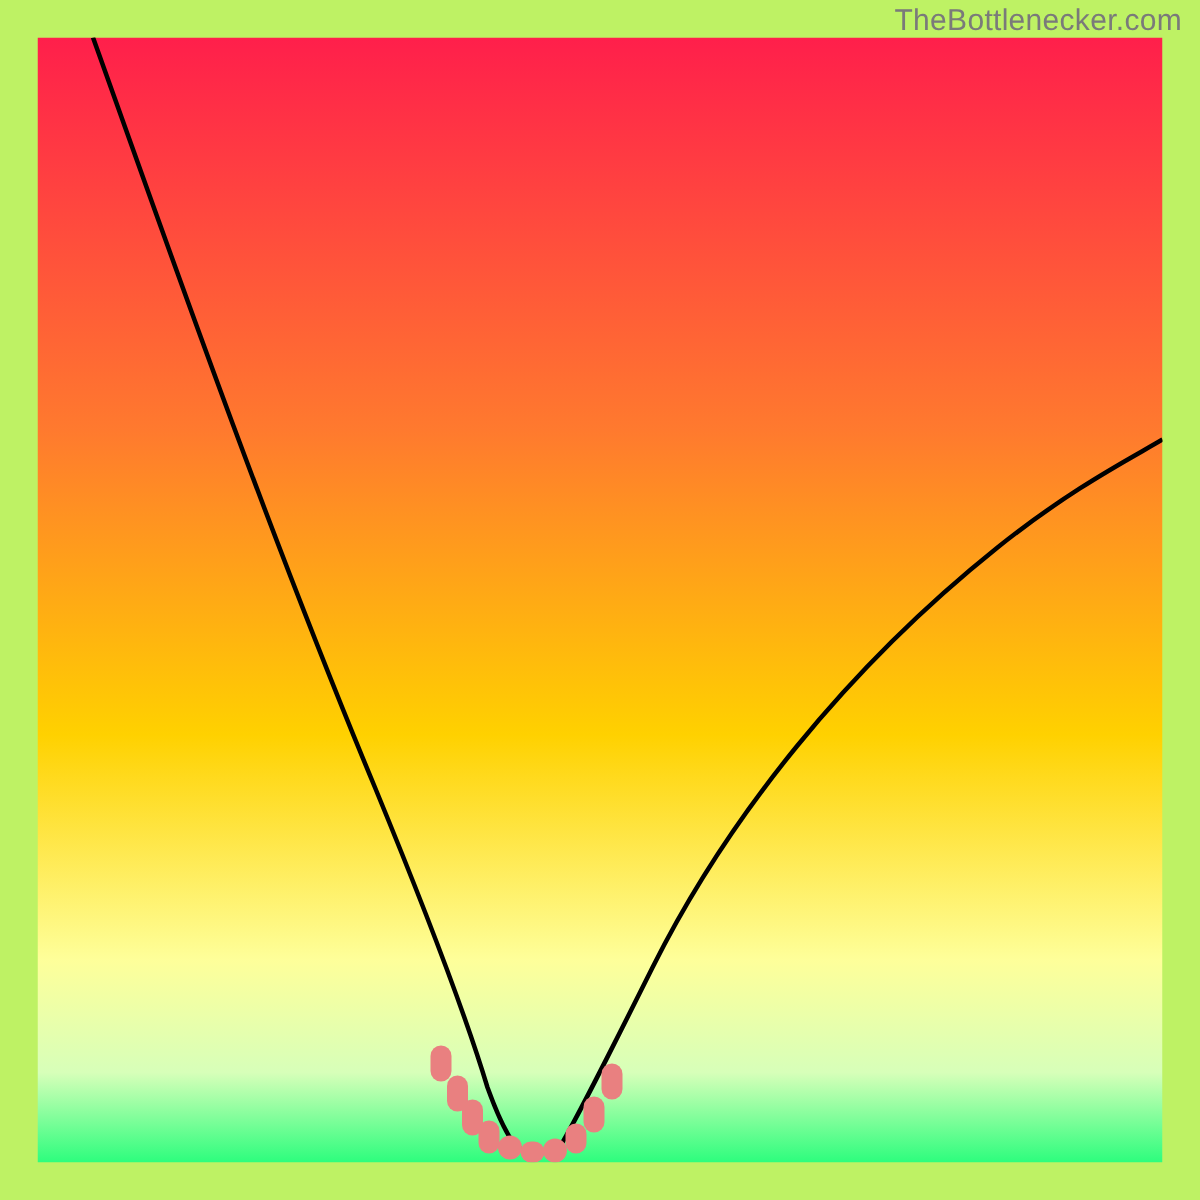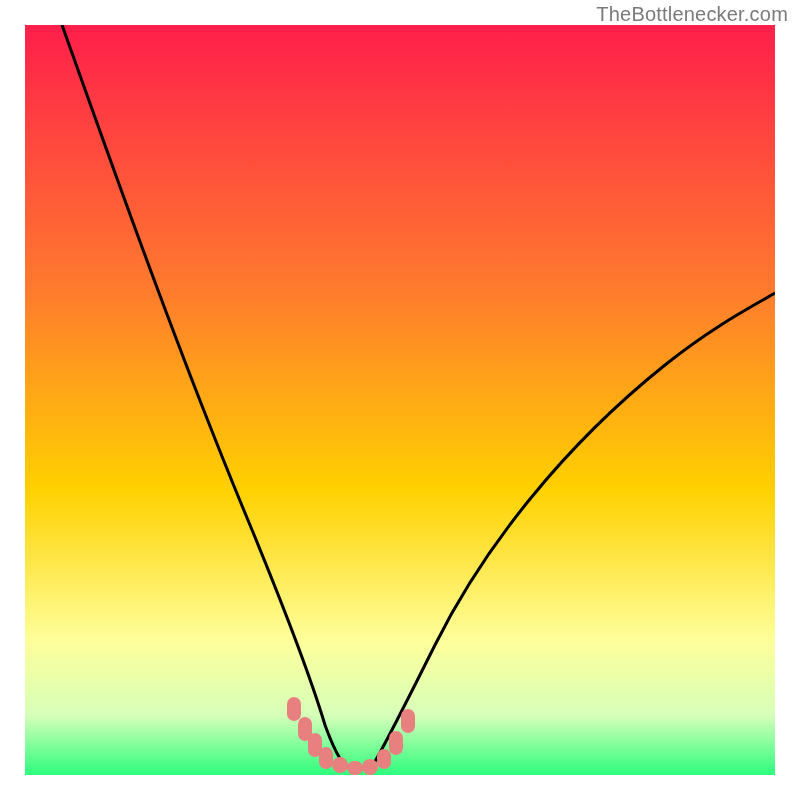--- a/index.html
+++ b/index.html
@@ -10,21 +10,21 @@
     background: #000;
     overflow: hidden;
     font-family: Arial, Helvetica, sans-serif;
   }
   .frame {
     position: absolute;
     left: 0;
     top: 0;
     width: 800px;
     height: 800px;
-    background: #ffffff;
+    background: #bef264;
   }
   .plot {
     position: absolute;
     left: 25px;
     top: 25px;
     width: 750px;
     height: 750px;
   }
   .watermark {
     position: absolute;

